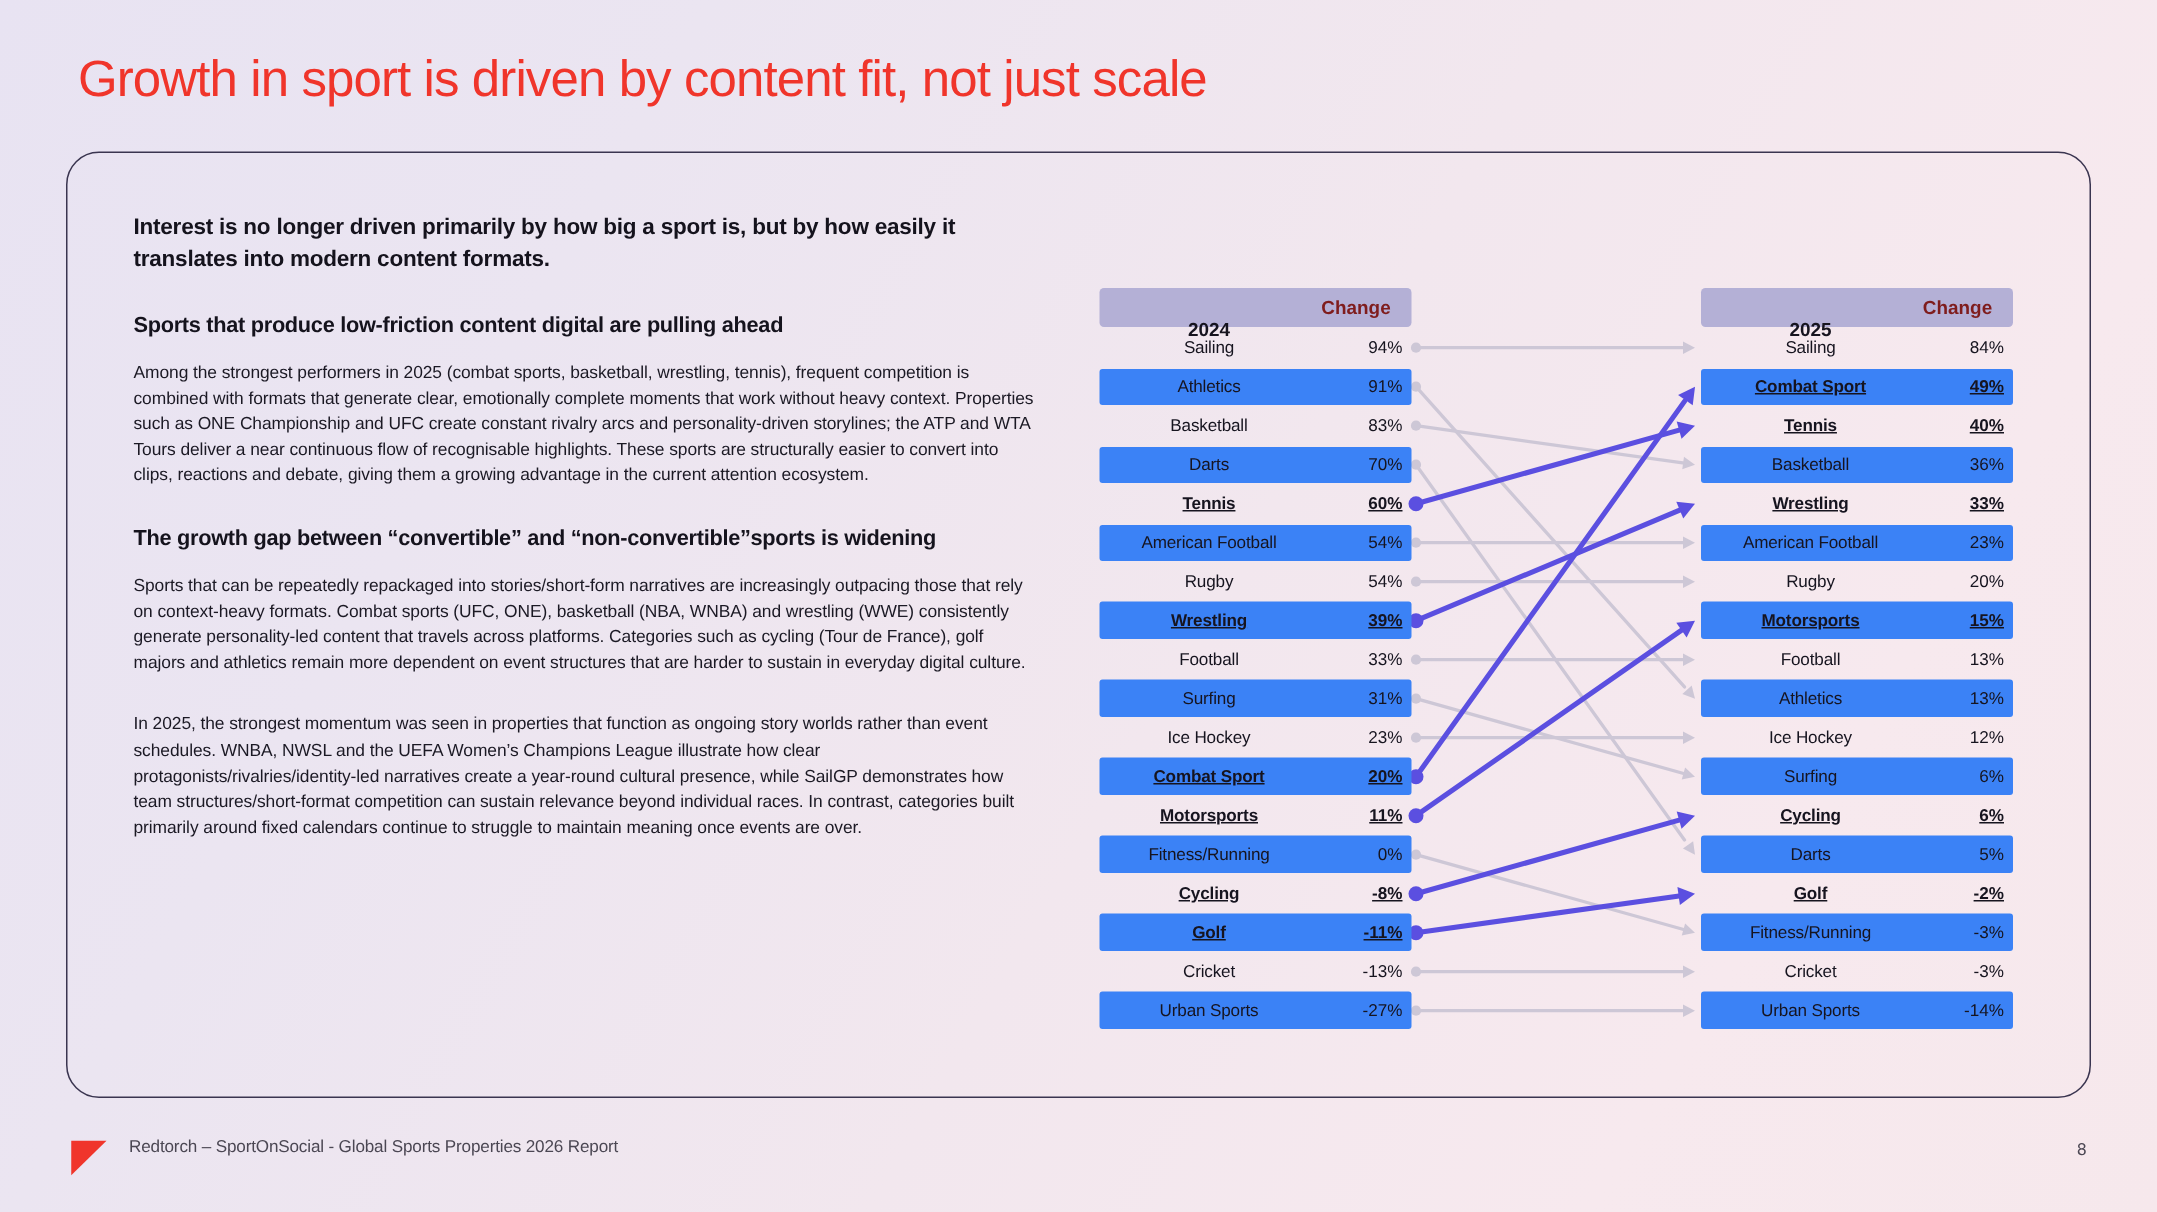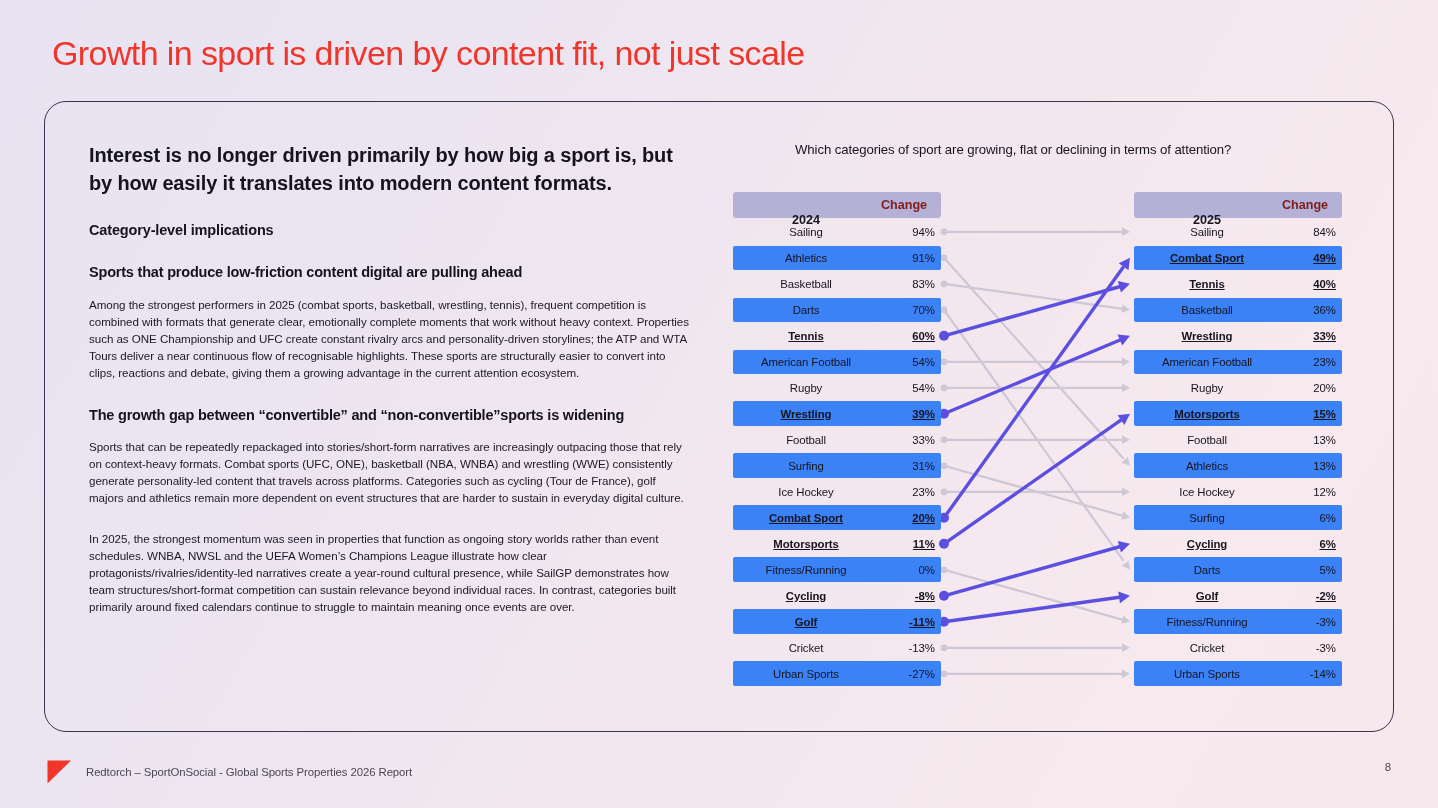--- a/index.html
+++ b/index.html
@@ -28,21 +28,21 @@
     border:1.2px solid #3a3550;
     border-radius:22px;
     box-sizing:border-box;
   }
 
   
   .left{
     position:absolute;left:89px;top:141px;width:600px;
   }
   .lead{
-    font-size:20px;font-weight:bold;color:#15131d;line-height:1.42;
+    font-size:15px;font-weight:bold;color:#15131d;line-height:1.42;
     margin:0 0 23px 0;letter-spacing:-0.15px;
   }
   .h2{
     font-size:14.5px;font-weight:bold;color:#15131d;line-height:1.35;
     margin:0 0 22px 0;letter-spacing:-0.15px;
   }
   .h3{
     font-size:14.5px;font-weight:bold;color:#15131d;line-height:1.4;
     margin:0 0 13px 0;letter-spacing:-0.2px;
   }
@@ -91,21 +91,21 @@
     font-size:11.4px;color:#16141f;
   }
   .row.bold .name,.row.bold .chg{font-weight:bold;text-decoration:underline;}
 
   svg.links{
     position:absolute;left:0;top:0;width:610px;height:470px;
     overflow:visible;pointer-events:none;
   }
 
   
-  .footer{position:absolute;left:46px;top:759px;display:flex;align-items:center;}
+  .footer{position:absolute;left:46px;top:759px;display:flex;}
   .logo{
     width:27px;height:26px;margin-right:13px;
   }
   .footer-text{
     font-size:11.4px;color:#4b4753;letter-spacing:-0.1px;
   }
   .pageno{
     position:absolute;right:47px;top:761px;
     font-size:11.4px;color:#4b4753;
   }
@@ -114,32 +114,30 @@
 <body>
 
 <div class="slide">
 
   <div class="title">Growth in sport is driven by content fit, not just scale</div>
 
   <div class="card"></div>
 
   <div class="left">
     <p class="lead">Interest is no longer driven primarily by how big a sport is, but by how easily it translates into modern content formats.</p>
-    <p class="h2">Category-level implications</p>
 
     <p class="h3">Sports that produce low-friction content digital are pulling ahead</p>
     <p class="body">Among the strongest performers in 2025 (combat sports, basketball, wrestling, tennis), frequent competition is combined with formats that generate clear, emotionally complete moments that work without heavy context. Properties such as ONE Championship and UFC create constant rivalry arcs and personality-driven storylines; the ATP and WTA Tours deliver a near continuous flow of recognisable highlights. These sports are structurally easier to convert into clips, reactions and debate, giving them a growing advantage in the current attention ecosystem.</p>
 
     <p class="h3">The growth gap between “convertible” and “non-convertible”sports is widening</p>
     <p class="body">Sports that can be repeatedly repackaged into stories/short-form narratives are increasingly outpacing those that rely on context-heavy formats. Combat sports (UFC, ONE), basketball (NBA, WNBA) and wrestling (WWE) consistently generate personality-led content that travels across platforms. Categories such as cycling (Tour de France), golf majors and athletics remain more dependent on event structures that are harder to sustain in everyday digital culture.</p>
 
     <p class="body last">In 2025, the strongest momentum was seen in properties that function as ongoing story worlds rather than event schedules. WNBA, NWSL and the UEFA Women’s Champions League illustrate how clear protagonists/rivalries/identity-led narratives create a year-round cultural presence, while SailGP demonstrates how team structures/short-format competition can sustain relevance beyond individual races. In contrast, categories built primarily around fixed calendars continue to struggle to maintain meaning once events are over.</p>
   </div>
 
-  <div class="chart-q">Which categories of sport are growing, flat or declining in terms of attention?</div>
 
   <div class="slope">
     <svg class="links" viewBox="0 0 610 470">
       <g id="links-group">
           <line x1="211" y1="39.8" x2="390" y2="39.8" stroke="#cdc7d6" stroke-width="2.2" stroke-linecap="round"></line>
           <circle cx="211" cy="39.8" r="3.4" fill="#cdc7d6"></circle>
           <polygon points="397,39.8 389,44 389,35.599999999999994" fill="#cdc7d6"></polygon>
           <line x1="211" y1="65.8" x2="390" y2="265.9720430107527" stroke="#cdc7d6" stroke-width="2.2" stroke-linecap="round"></line>
           <circle cx="211" cy="65.8" r="3.4" fill="#cdc7d6"></circle>
           <polygon points="397,273.8 388.53651672236214,270.63622838859305 394.79811817167143,265.0369117079607" fill="#cdc7d6"></polygon>

